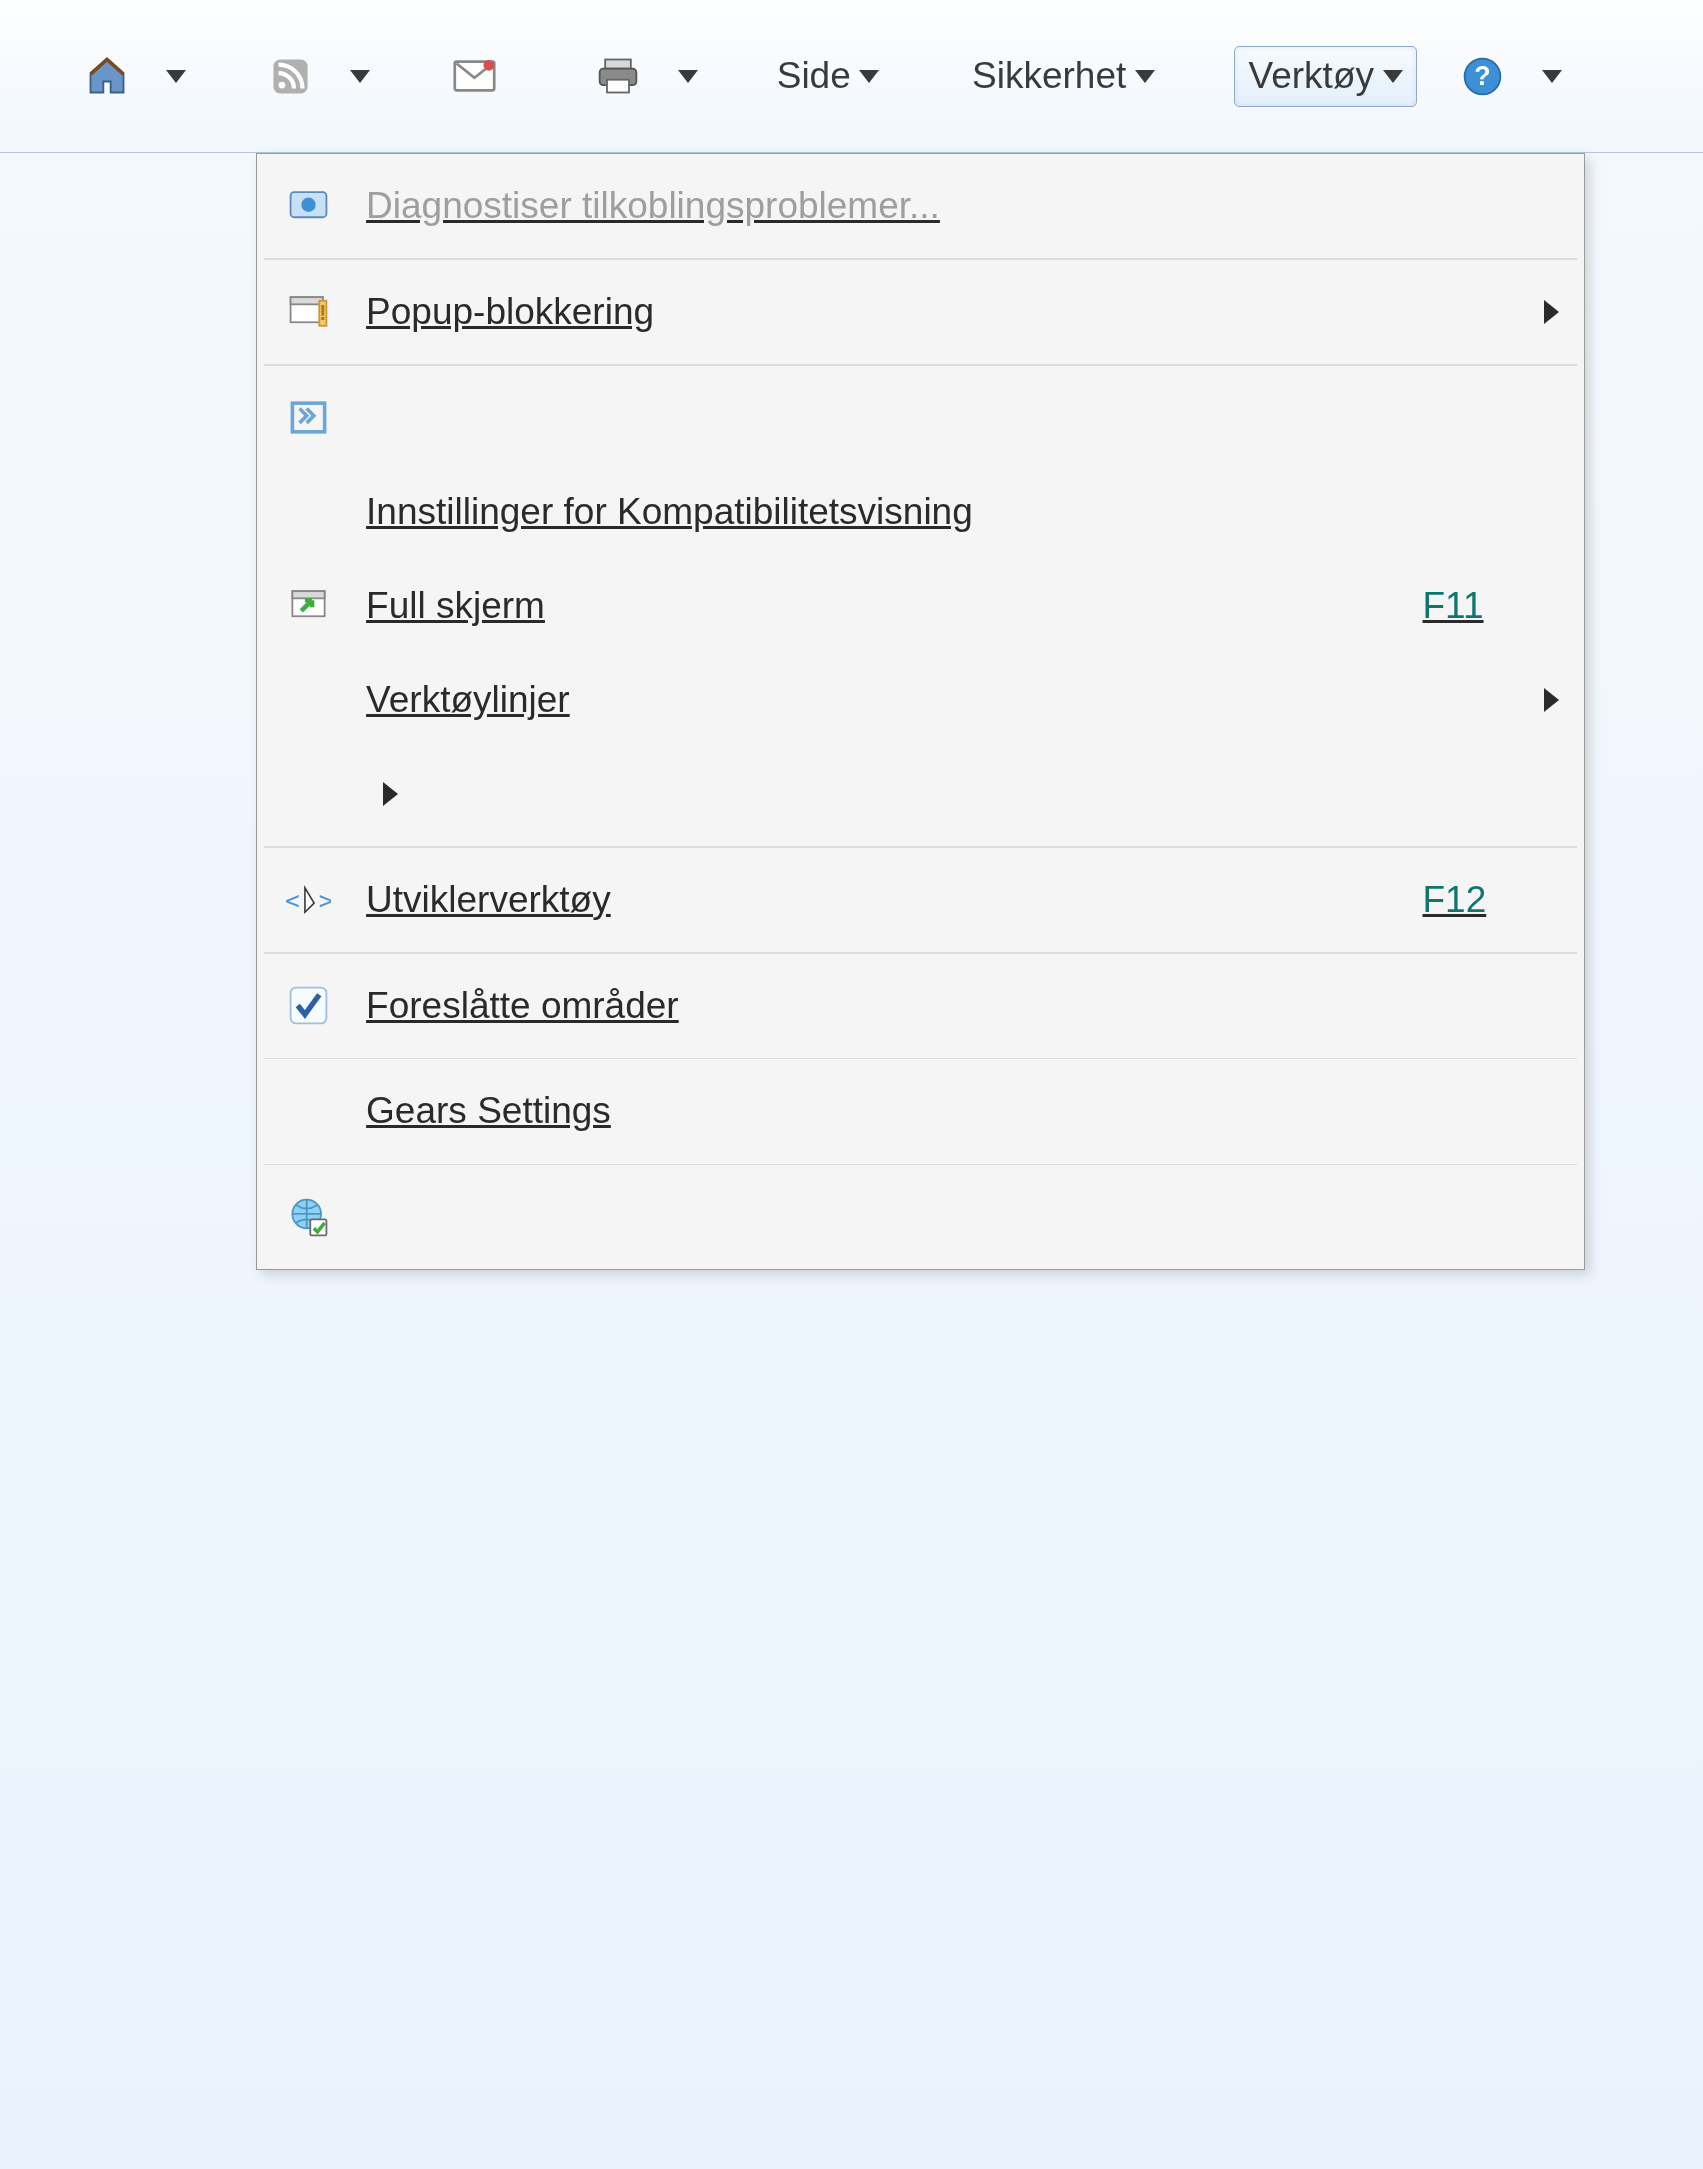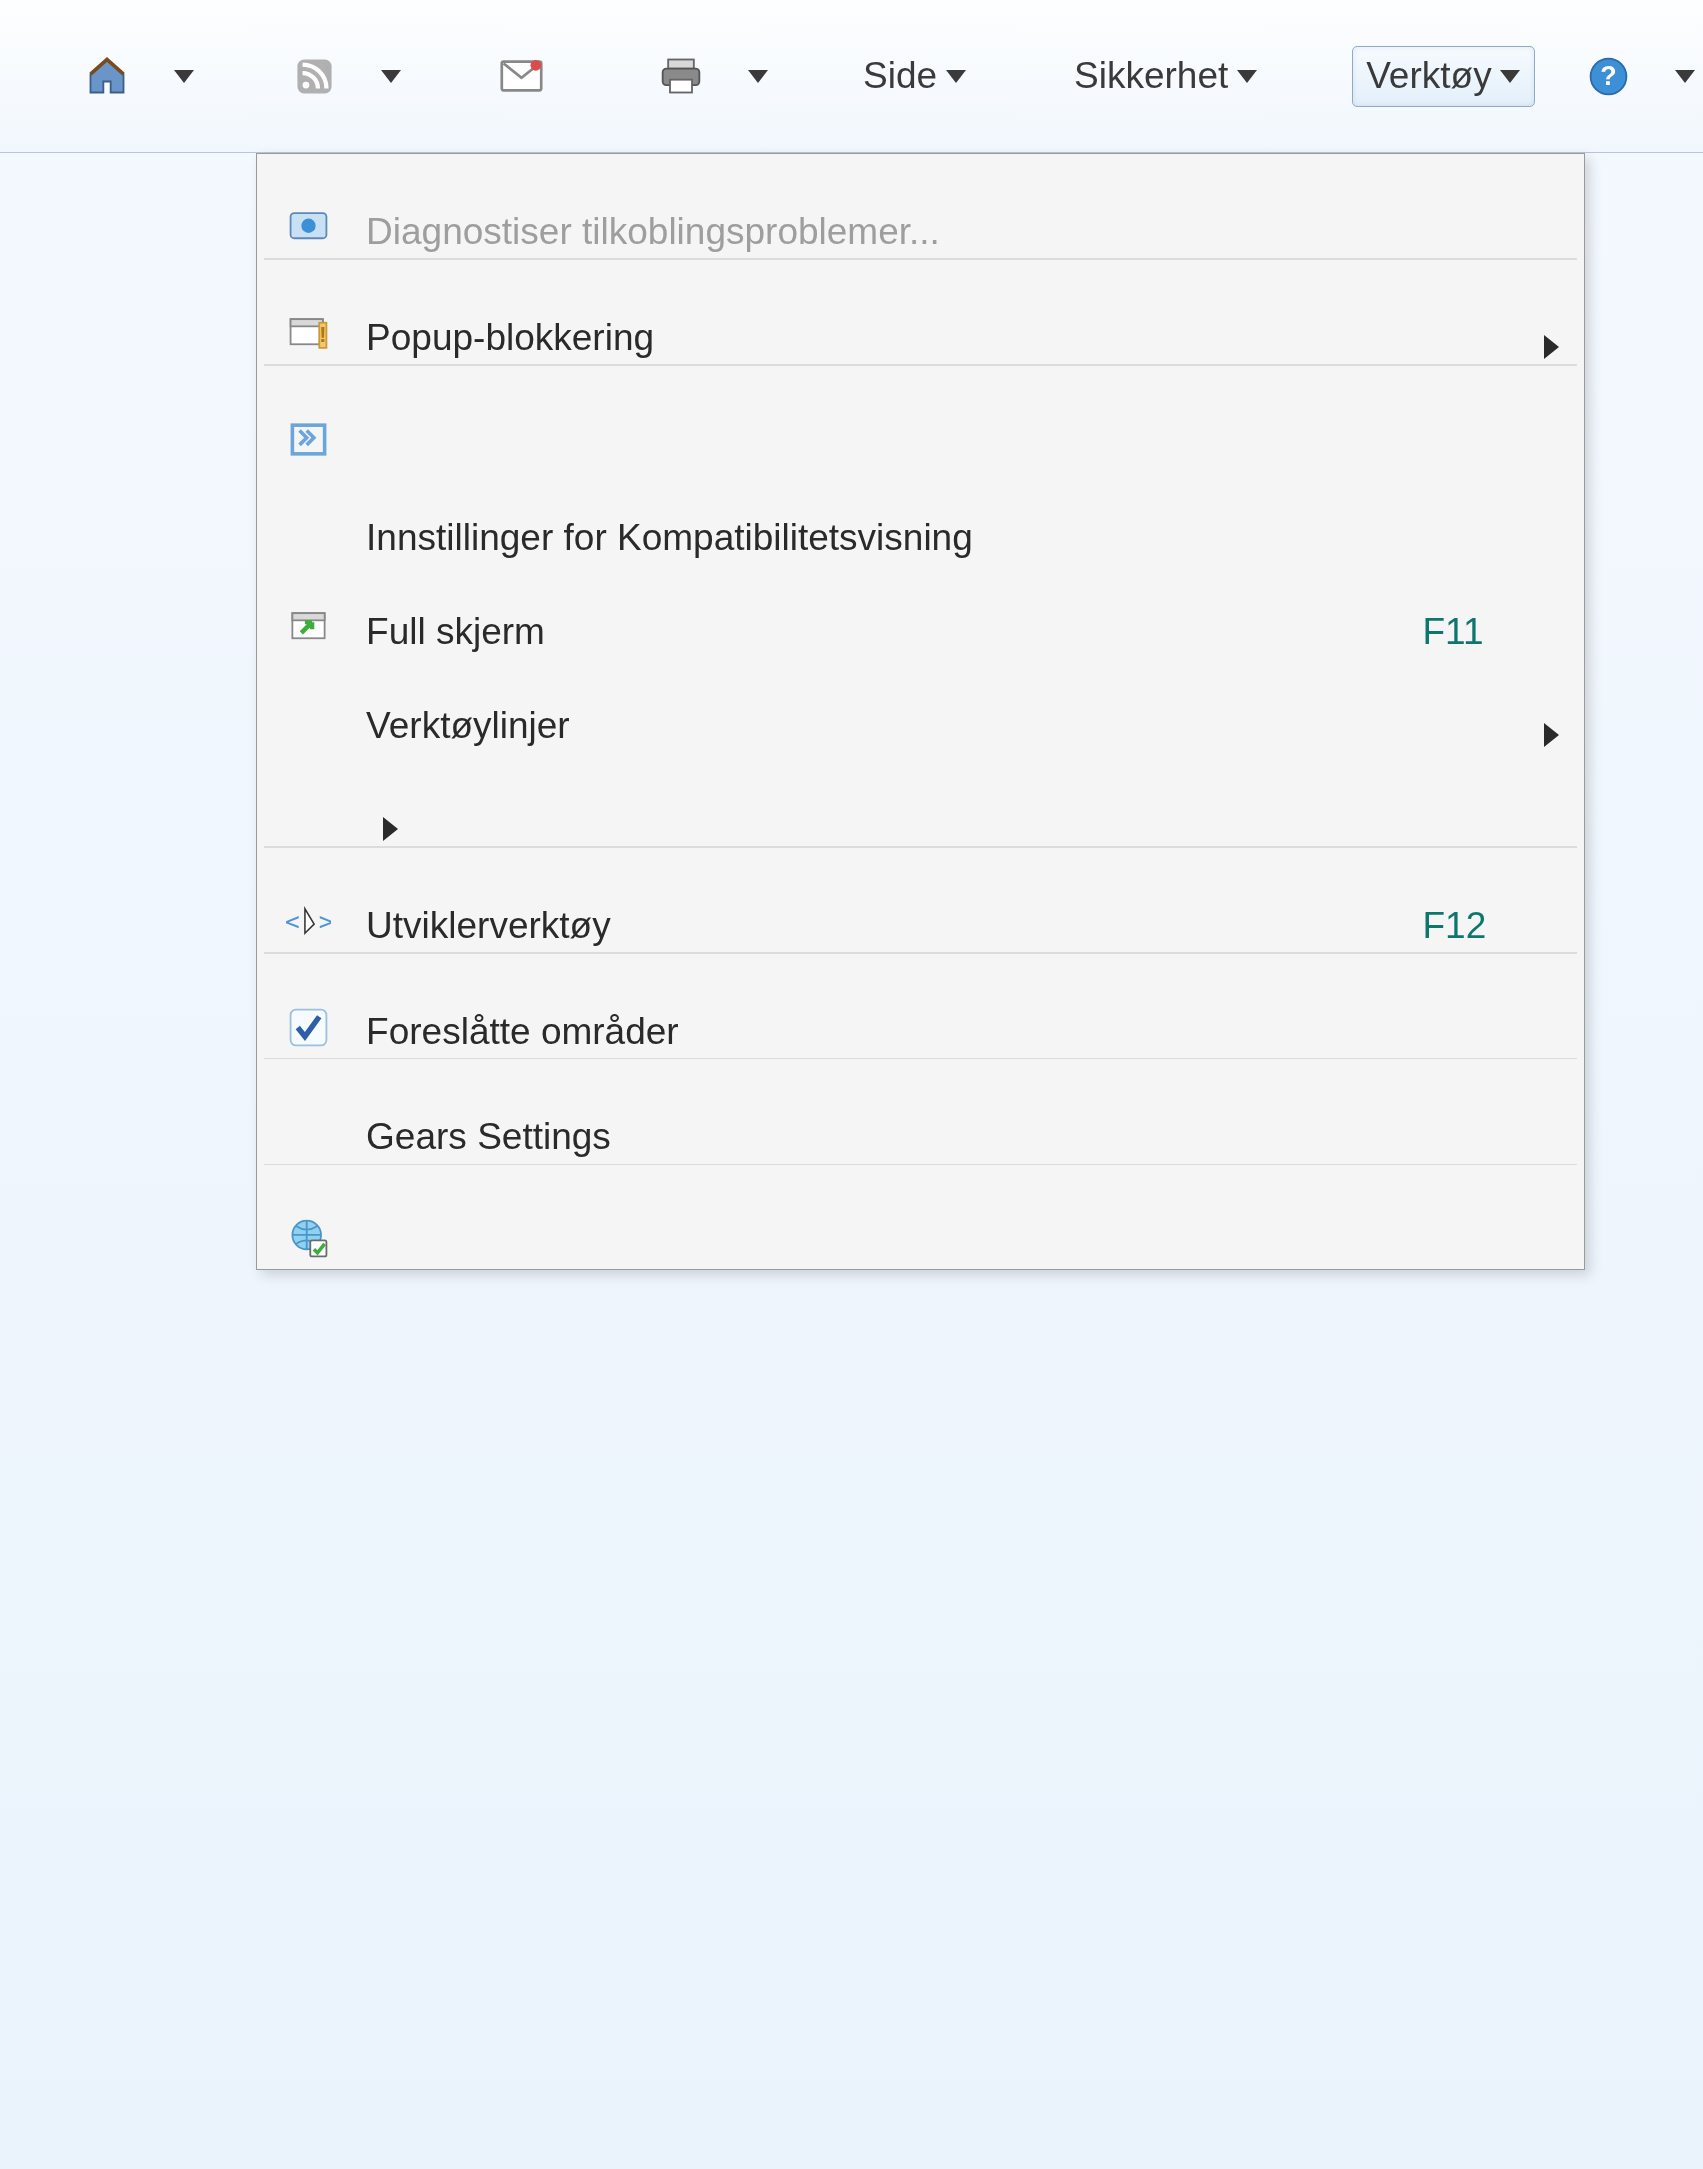--- a/index.html
+++ b/index.html
@@ -18,21 +18,20 @@
   
   .toolbar {
     display: flex;
     align-items: center;
     height: 153px;
     padding-left: 68px;
     padding-right: 8.5px;
     background: linear-gradient(to bottom, #fdfeff 0%, #f1f7fd 100%);
     border-bottom: 1.7px solid #b7c6d8;
     gap: 20px;
-    justify-content: space-between;
   }
 
   .tb-icon {
     width: 51px;
     height: 51px;
     display: inline-flex;
     align-items: center;
     justify-content: center;
   }
 
@@ -72,25 +71,26 @@
     top: 153px;
     width: 1329px;
     background: #f5f5f5;
     border: 1.7px solid #9a9a9a;
     box-shadow: 5.1px 5.1px 12px rgba(0,0,0,0.15);
     padding: 5.1px 0;
   }
 
   .menu-item {
     display: flex;
-    align-items: flex-end;
+    align-items: center;
     height: 94px;
     padding: 0 20.4px 0 12px;
     margin: 0 5.1px;
     border-radius: 5.1px;
+    text-decoration: underline;
   }
 
   .menu-item.highlight {
     background: linear-gradient(to bottom, #eef7fe 0%, #d9eefb 100%);
     border: 1.7px solid #a3d0ef;
   }
 
   .menu-item.disabled .mi-label,
   .menu-item.disabled .mi-shortcut {
     color: #9e9e9e;

